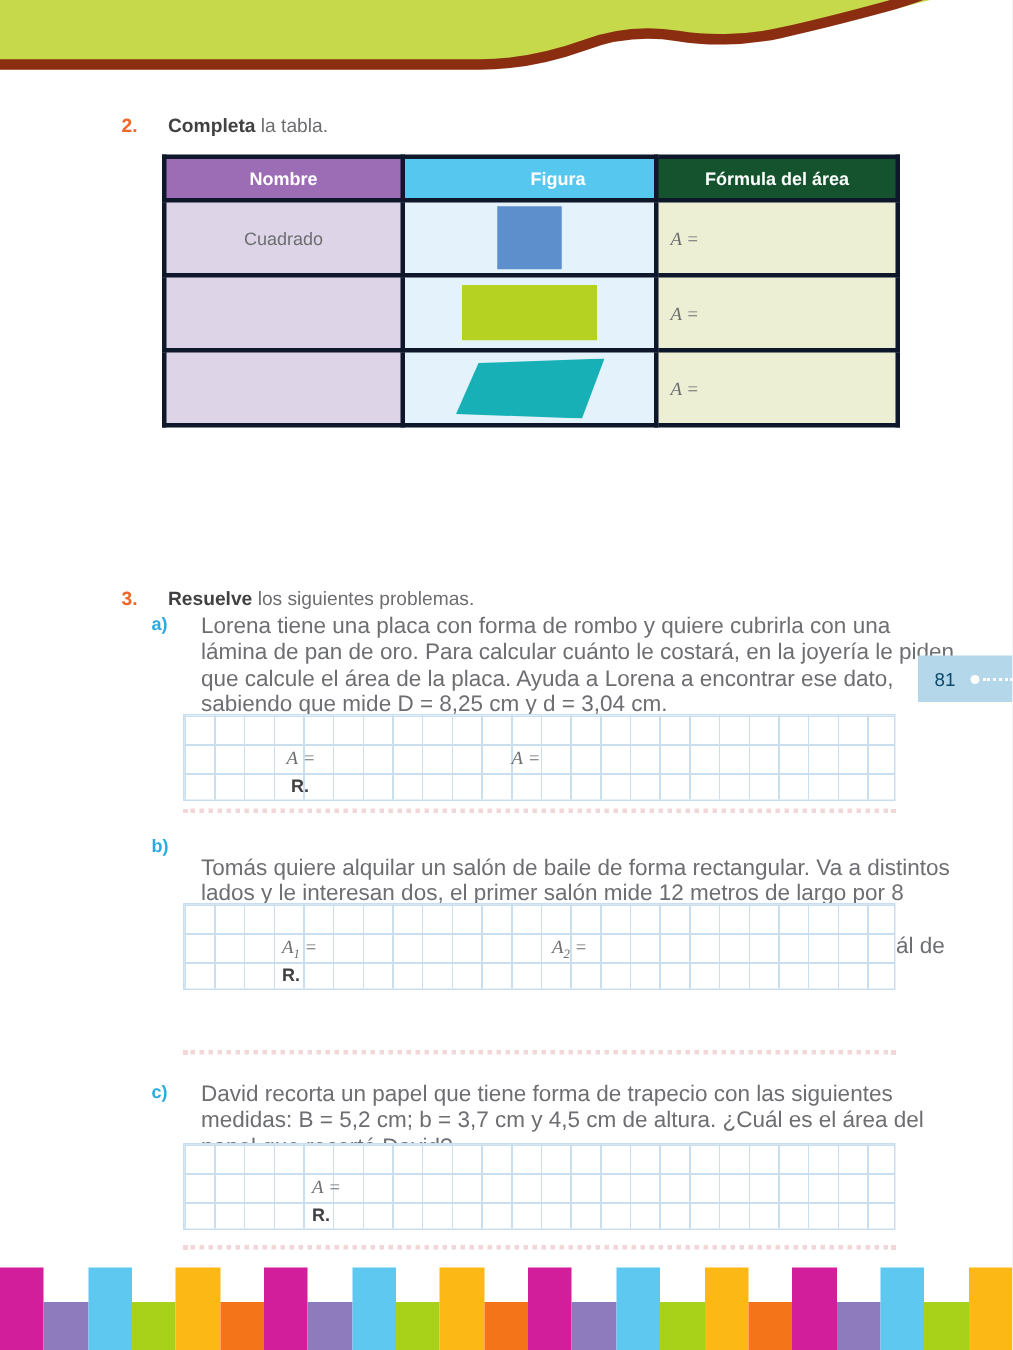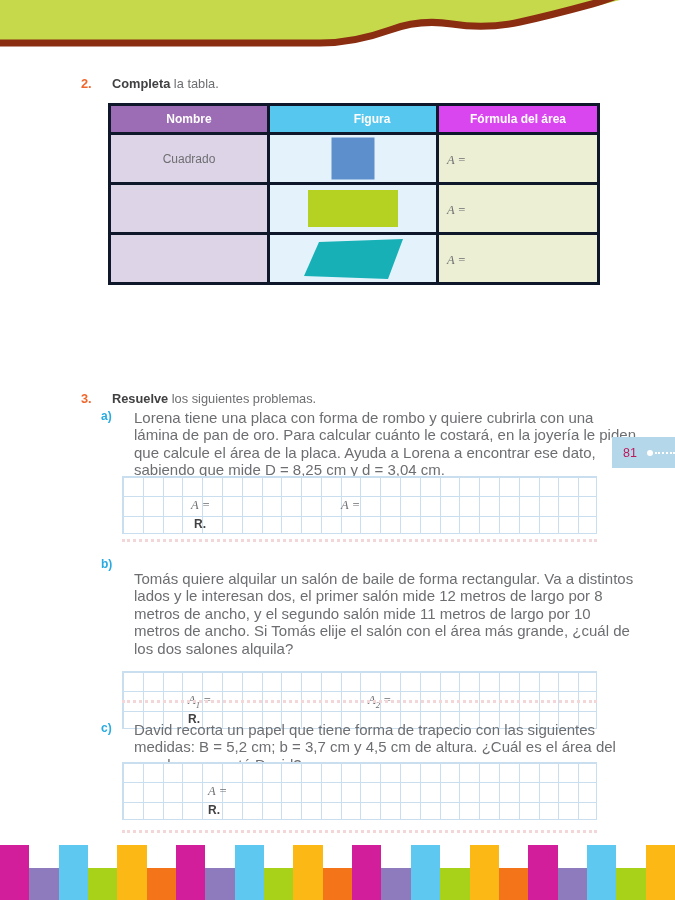--- a/index.html
+++ b/index.html
@@ -48,21 +48,21 @@
   .grid .r-label{
     position:absolute;top:40px;
     font-size:12px;font-weight:bold;color:#414042;
   }
   .sep{position:absolute;left:122px;width:475px;border-top:3px dotted #f3d6d8;}
   
   .badge{
     position:absolute;right:0;top:437px;width:63px;height:31px;
     display:flex;align-items:center;
   }
-  .badge .num{font-size:12.5px;color:#be185d;margin-left:11px;}
+  .badge .num{font-size:12.5px;color:#0c4a6e;margin-left:11px;}
   .badge .dot{width:6px;height:6px;border-radius:50%;background:#ffffff;margin-left:10px;}
   .badge .dots{flex:1;border-top:2px dotted #ffffff;margin-left:2px;}
   
   .footer{
     position:absolute;left:0;right:0;bottom:0;height:55px;
     display:flex;align-items:flex-end;
   }
   .footer .block{flex:1;}
   .footer .block.tall{height:55px;}
   .footer .block.short{height:32px;}
@@ -85,21 +85,21 @@
   <table class="fig-table">
     <colgroup>
         <col style="width:159px">
         <col style="width:169px">
         <col style="width:161px">
       </colgroup>
     <tbody>
         <tr>
       <th style="background-color: rgb(156, 108, 180);">Nombre</th>
       <th style="background-color: rgb(86, 199, 238); padding-left: 38px;">Figura</th>
-      <th style="background-color: #d946ef;">Fórmula del área</th>
+      <th style="background-color: #14532d;">Fórmula del área</th>
     </tr>
     <tr>
       <td class="name-cell" style="background-color: rgb(222, 212, 232); margin-top: 13px;">Cuadrado</td>
       <td style="background-color: rgb(228, 243, 251);">
         <svg class="shape-svg" width="44" height="43">
           <rect x="0.5" y="0.5" width="43" height="42" fill="#5e8fcd"></rect>
         </svg>
       </td>
       <td class="formula-cell" style="background-color: rgb(237, 239, 212);">
         <span class="formula-label">A =</span>
@@ -145,21 +145,21 @@
   <div class="sep" style="top:539px"></div>
 
   <div class="badge" style="background-color: rgb(181, 215, 234);">
     <span class="num">81</span>
     <span class="dot"></span>
     <span class="dots"></span>
   </div>
 
   <div class="p-label" style="top:557px">b)</div>
   <div class="p-text" style="top:570px;width:506px">Tomás quiere alquilar un salón de baile de forma rectangular. Va a distintos lados y le interesan dos, el primer salón mide 12 metros de largo por 8 metros de ancho, y el segundo salón mide 11 metros de largo por 10 metros de ancho. Si Tomás elije el salón con el área más grande, ¿cuál de los dos salones alquila?</div>
-  <div class="grid" style="top:671px">
+  <div class="grid" style="top:602px">
     <span class="ans" style="left:65px"><span>A</span><sub>1</sub> <span>=</span></span>
     <span class="ans" style="left:245px"><span>A</span><sub>2</sub> <span>=</span></span>
     <span class="r-label" style="left:65px">R.</span>
   </div>
   <div class="sep" style="top:700px"></div>
 
   <div class="p-label" style="top:721px">c)</div>
   <div class="p-text" style="top:721px;width:510px">David recorta un papel que tiene forma de trapecio con las siguientes medidas: B = 5,2 cm; b = 3,7 cm y 4,5 cm de altura. ¿Cuál es el área del papel que recortó David?</div>
   <div class="grid" style="top:762px">
     <span class="ans" style="left:85px"><span>A</span><sub></sub> <span>=</span></span>

